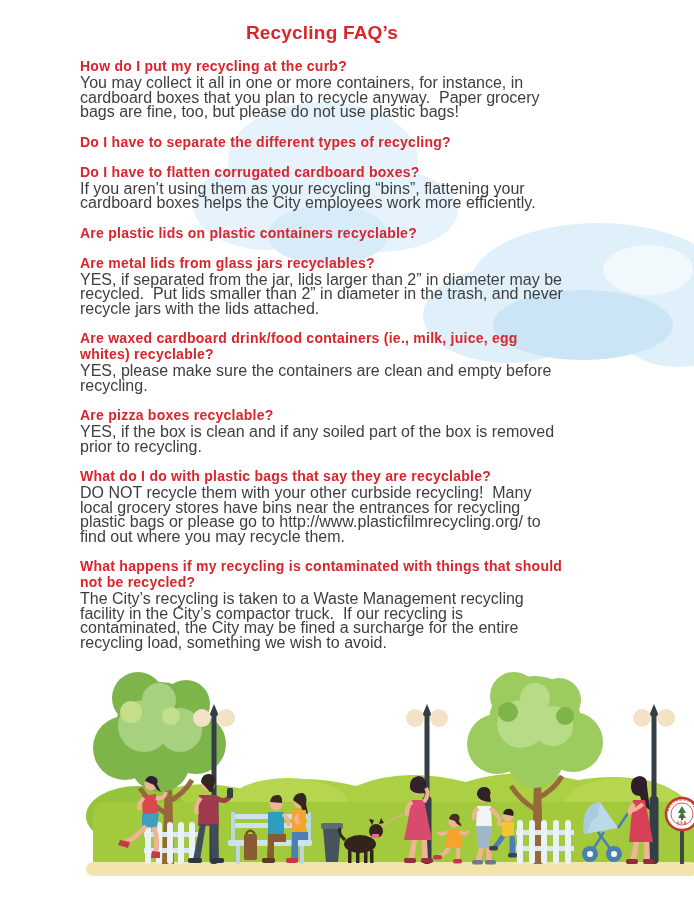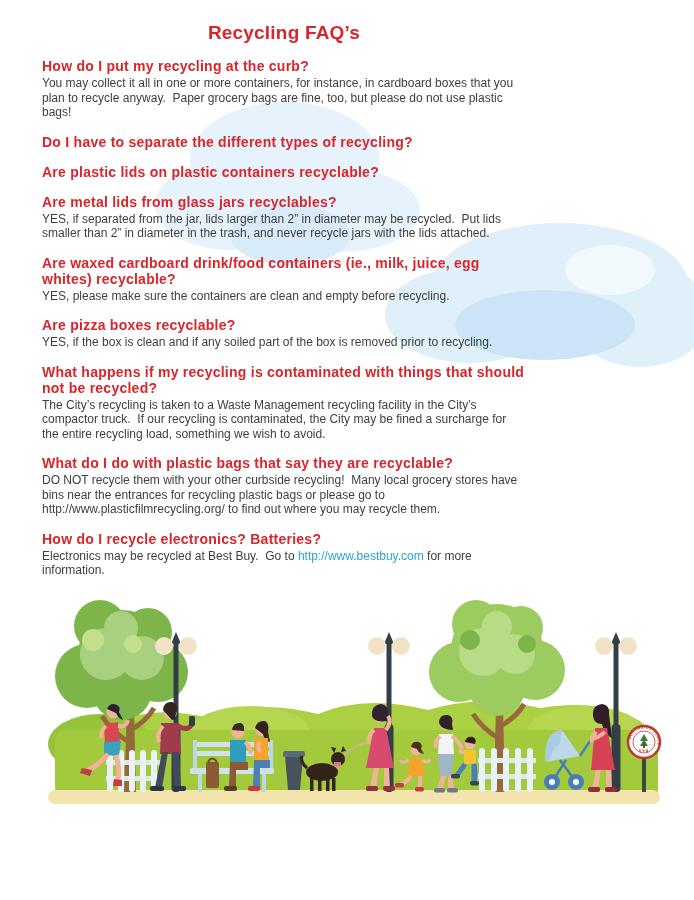--- a/index.html
+++ b/index.html
@@ -3,21 +3,21 @@
 <meta charset="utf-8">
 <style>
   * { box-sizing: border-box; }
   html, body {
     margin: 0; padding: 0;
     width: 694px; height: 900px;
     background: #ffffff;
     overflow: hidden;
     font-family: "Liberation Sans", "DejaVu Sans", sans-serif;
   }
-  .page { position: relative; width: 566px; height: 900px; }
+  .page { position: relative; width: 566px; height: 900px; margin-left: 38px; }
 
   
   .watermarks {
     position: absolute; left: 0; top: 0; z-index: 0;
     pointer-events: none;
   }
 
   .content {
     position: relative; z-index: 1;
     padding: 22px 40px 0 42px;
@@ -33,21 +33,21 @@
   .faq { margin: 0 0 14px 0; }
   .q {
     margin: 0 0 2px 0;
     font-size: 14px;
     font-weight: bold;
     color: #D9252B;
     letter-spacing: .25px;
   }
   .a, .footer-line {
     margin: 0;
-    font-size: 12px;
+    font-size: 16px;
     line-height: 14.5px;
     color: #3E3E3E;
     white-space: pre-wrap;
   }
   .footer-line { margin-top: 14px; }
   a.doc-link { color: #2BA4DC; text-decoration: none; cursor: pointer; }
 
   .illustration {
     position: absolute; left: 0; top: 660; z-index: 1;
     width: 694px; height: 220px;
@@ -79,20 +79,24 @@
 
     <section class="faq">
       <h2 class="q">How do I put my recycling at the curb?</h2>
       <p class="a">You may collect it all in one or more containers, for instance, in cardboard boxes that you plan to recycle anyway.  Paper grocery bags are fine, too, but please do not use plastic bags!</p>
     </section>
 
     <section class="faq">
       <h2 class="q">Do I have to separate the different types of recycling?</h2>
     </section>
 
+    <section class="faq">
+      <h2 class="q">Do I have to flatten corrugated cardboard boxes?</h2>
+      <p class="a">If you aren’t using them as your recycling “bins”, flattening your cardboard boxes helps the City employees work more efficiently.</p>
+    </section>
 
     <section class="faq">
       <h2 class="q">Are plastic lids on plastic containers recyclable?</h2>
     </section>
 
     <section class="faq">
       <h2 class="q">Are metal lids from glass jars recyclables?</h2>
       <p class="a">YES, if separated from the jar, lids larger than 2” in diameter may be recycled.  Put lids smaller than 2” in diameter in the trash, and never recycle jars with the lids attached.</p>
     </section>
 
@@ -100,33 +104,29 @@
       <h2 class="q">Are waxed cardboard drink/food containers (ie., milk, juice, egg whites) recyclable?</h2>
       <p class="a">YES, please make sure the containers are clean and empty before recycling.</p>
     </section>
 
     <section class="faq">
       <h2 class="q">Are pizza boxes recyclable?</h2>
       <p class="a">YES, if the box is clean and if any soiled part of the box is removed prior to recycling.</p>
     </section>
 
     <section class="faq">
+      <h2 class="q">What do I do with plastic bags that say they are recyclable?</h2>
+      <p class="a">DO NOT recycle them with your other curbside recycling!  Many local grocery stores have bins near the entrances for recycling plastic bags or please go to http://www.plasticfilmrecycling.org/ to find out where you may recycle them.</p>
+    </section>
+
+    <section class="faq">
       <h2 class="q">What happens if my recycling is contaminated with things that should not be recycled?</h2>
       <p class="a">The City’s recycling is taken to a Waste Management recycling facility in the City’s compactor truck.  If our recycling is contaminated, the City may be fined a surcharge for the entire recycling load, something we wish to avoid.</p>
     </section>
 
-    <section class="faq">
-      <h2 class="q">What do I do with plastic bags that say they are recyclable?</h2>
-      <p class="a">DO NOT recycle them with your other curbside recycling!  Many local grocery stores have bins near the entrances for recycling plastic bags or please go to http://www.plasticfilmrecycling.org/ to find out where you may recycle them.</p>
-    </section>
-
-    <section class="faq">
-      <h2 class="q">How do I recycle electronics?  Batteries?</h2>
-      <p class="a"><span>Electronics may be recycled at Best Buy.  Go to </span><a class="doc-link">http://www.bestbuy.com</a><span> for more information.</span></p>
-    </section>
 
   </div>
 
   <svg class="illustration" width="694" height="220" viewBox="0 0 694 220">
 
     <g>
       <path fill="#ABD044" d="M55,202 V168 Q58,126 115,132 Q150,112 210,126 Q255,106 318,122 Q365,102 428,118 Q478,102 540,116 Q600,106 638,128 Q658,140 658,170 V202 Z"></path>
       <ellipse cx="100" cy="152" rx="52" ry="30" fill="#96C33C"></ellipse>
       <ellipse cx="250" cy="140" rx="60" ry="26" fill="#B6D64F"></ellipse>
       <ellipse cx="585" cy="140" rx="58" ry="26" fill="#B6D64F"></ellipse>

